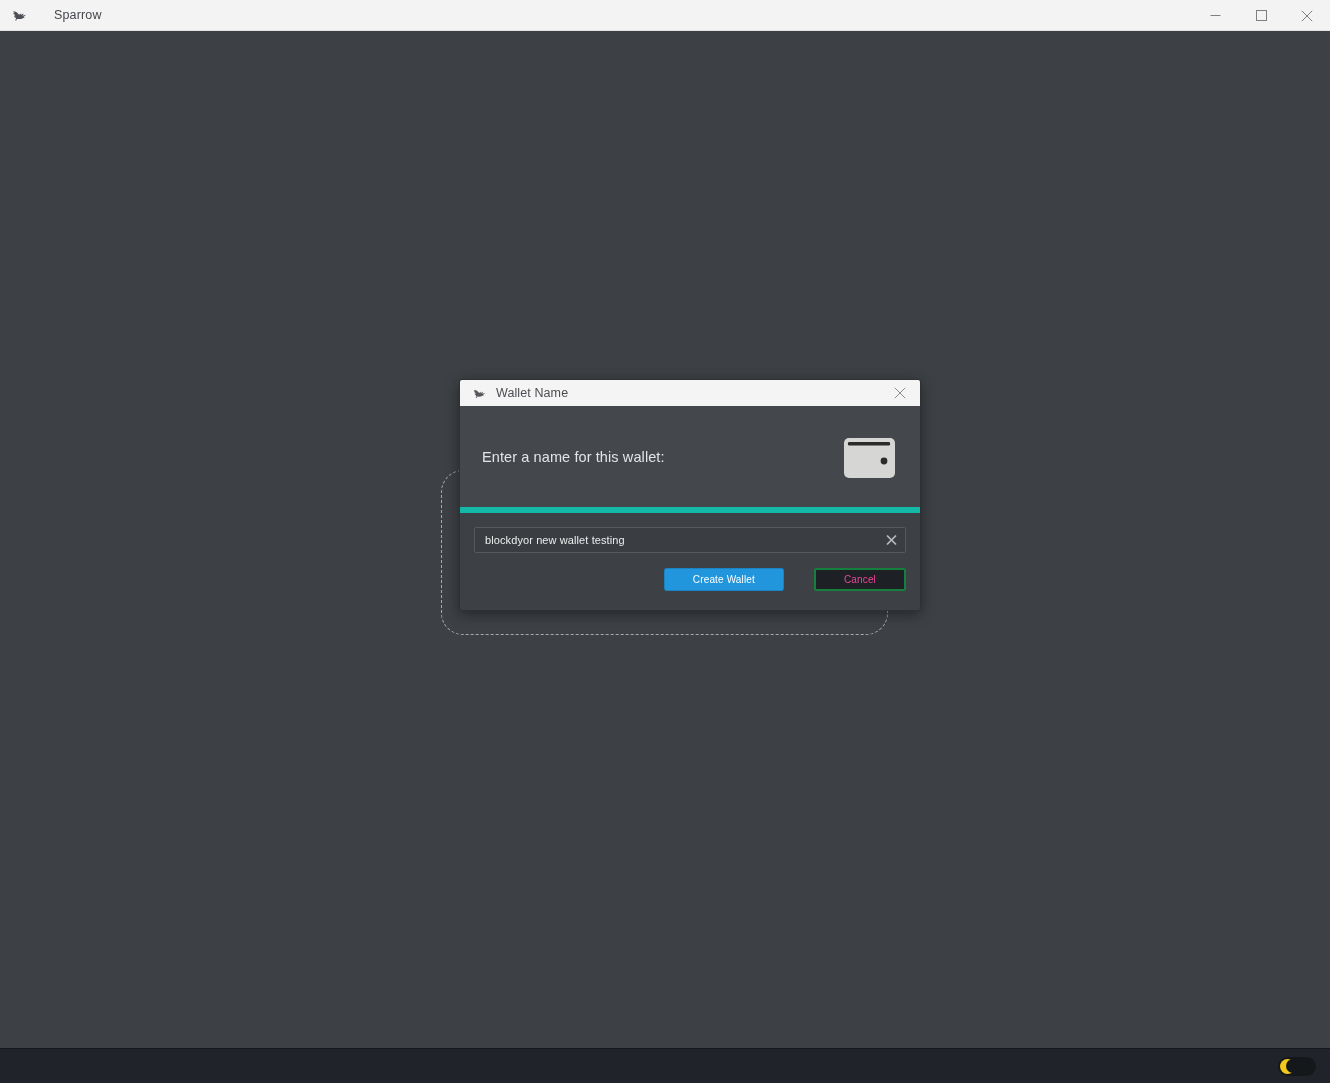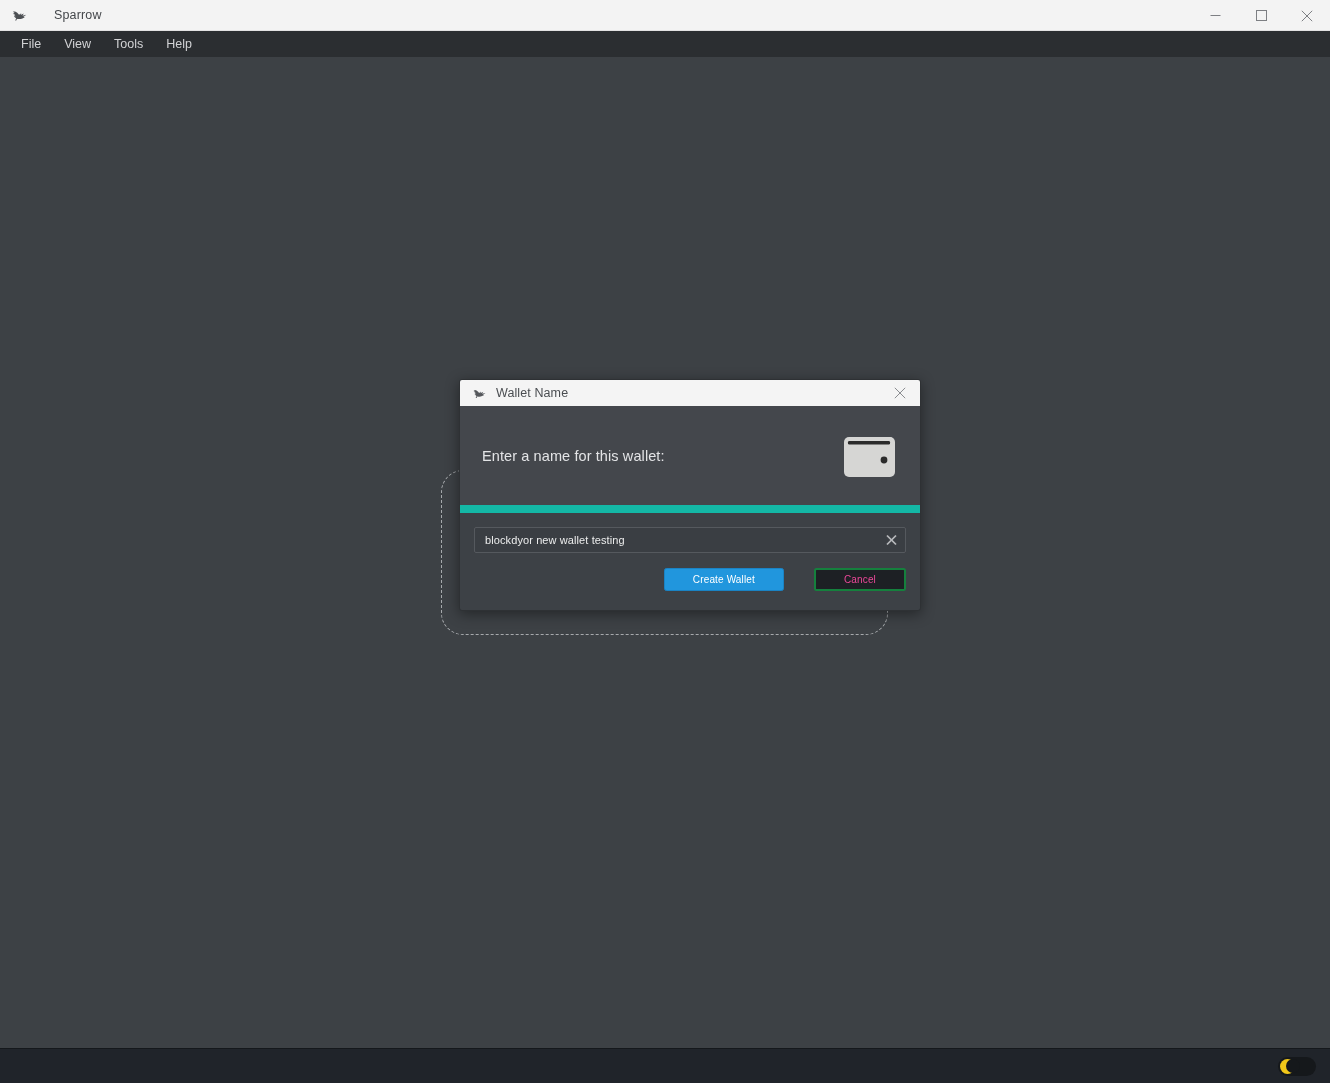--- a/index.html
+++ b/index.html
@@ -182,21 +182,21 @@
     display: flex; align-items: center; justify-content: center;
   }
 
   .dlg-upper {
     height: 107px;
     background: #44474c;
     position: relative;
     display: flex;
     align-items: center;
     padding: 0 24px 0 22px;
-    border-bottom: 8px solid #14b8a6;
+    border-bottom: 6px solid #14b8a6;
   }
   .dlg-prompt {
     font-size: 14.5px;
     color: #e3e4e6;
     letter-spacing: .1px;
     flex: 1;
   }
   .wallet-icon-wrap {
     width: 54px; height: 50px;
     display: flex; align-items: center; justify-content: center;
@@ -295,26 +295,20 @@
       </div>
       <div class="winbtn">
         <svg width="12" height="12" viewBox="0 0 12 12" aria-hidden="true">
           <line x1="0.8" y1="0.8" x2="11.2" y2="11.2" stroke="#7d7f83" stroke-width="1"></line>
           <line x1="11.2" y1="0.8" x2="0.8" y2="11.2" stroke="#7d7f83" stroke-width="1"></line>
         </svg>
       </div>
     </div>
   </div>
 
-  <div class="menubar">
-    <div class="menu-item">File</div>
-    <div class="menu-item">View</div>
-    <div class="menu-item">Tools</div>
-    <div class="menu-item">Help</div>
-  </div>
 
   <div class="workspace"></div>
 
   <div class="dropzone"></div>
 
   <div class="dialog">
 
     <div class="dlg-titlebar">
       <div class="dlg-title-left">
         <span class="dlg-glyph">

